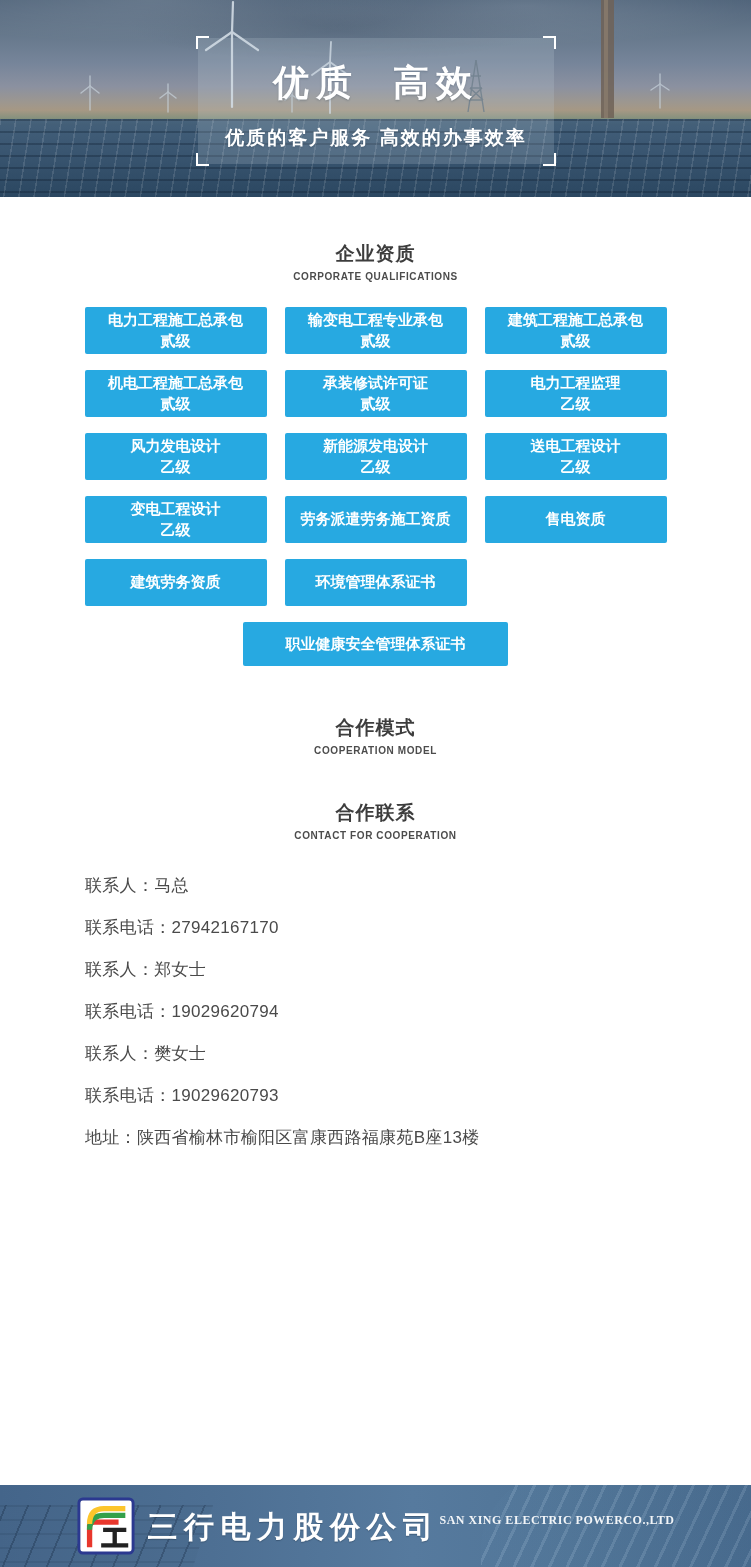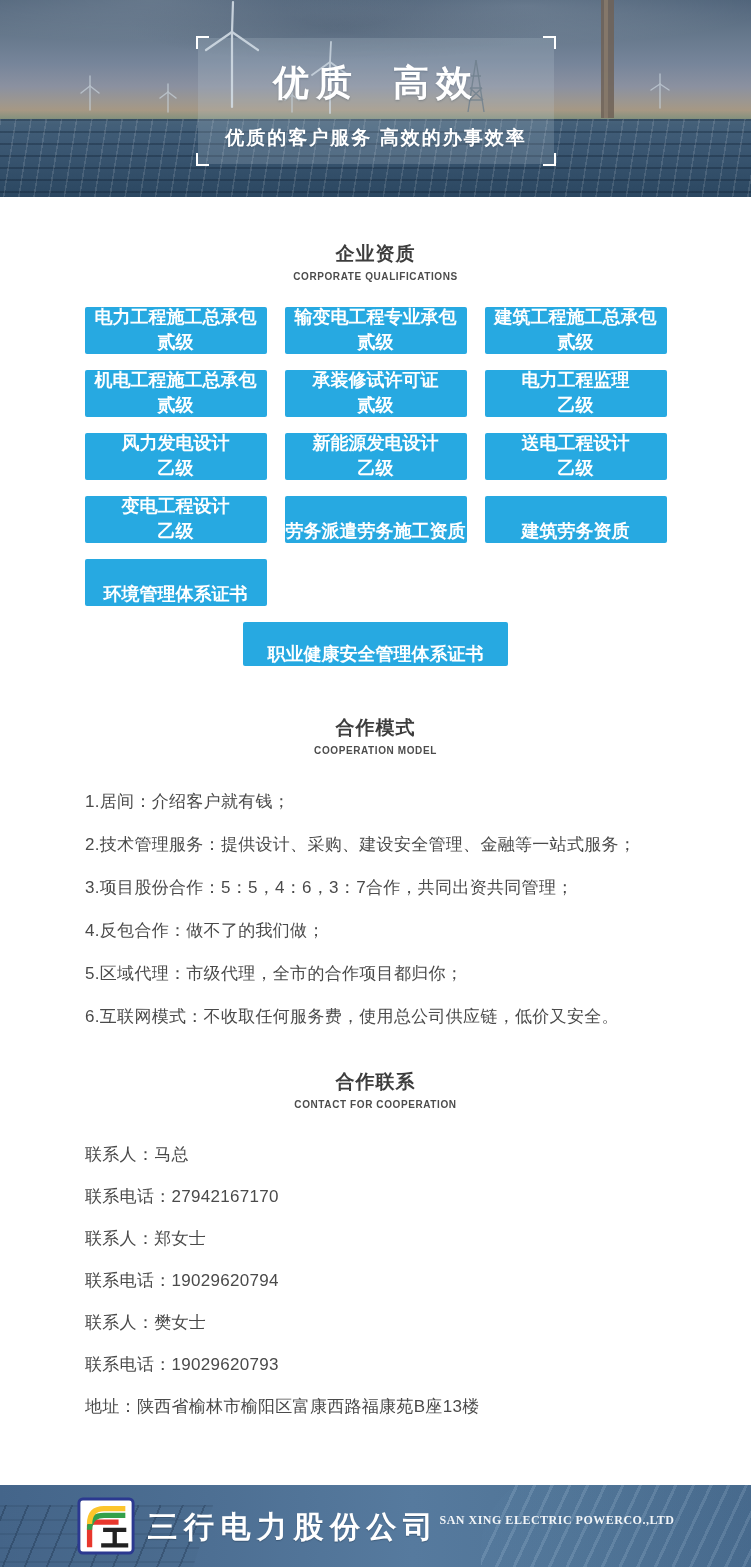--- a/index.html
+++ b/index.html
@@ -33,22 +33,22 @@
 
   
   .sec-head { text-align:center; }
   .sec-title { font-size:19px; font-weight:700; color:#3d3d3d; letter-spacing:1px;margin-top:44px; }
   .sec-sub { margin-top:4px; font-size:10px; font-weight:700; color:#4c4c4c; letter-spacing:.6px; }
 
   
   .qual-wrap { width:582px; margin:25px auto 0 auto; }
   .qual-grid { display:grid; grid-template-columns:repeat(3,1fr); column-gap:18px; row-gap:16px; }
   .qual-btn { height:47px; background:#27a9e1; border-radius:2px; color:#fff;
-    display:flex; flex-direction:column; align-items:center; justify-content:flex-end;
-    font-size:18px; font-weight:700; line-height:1.35; text-align:center; }
+    display:flex; flex-direction:column; align-items:center; justify-content:center;
+    font-size:15px; font-weight:700; line-height:1.35; text-align:center; }
   .qual-wide { width:265px; height:44px; margin:16px auto 0 auto; }
 
   .qualifications { margin-top:35px; }
   .cooperation { margin-top:49px; }
   .contact { margin-top:42px; }
 
   
   .coop-list { list-style:none; margin:37px 58px 0 85px; }
   .coop-list li { font-size:17px; color:#4a4a4a; margin-bottom:26px; line-height:1; letter-spacing:.3px; }
 
@@ -180,47 +180,43 @@
           </div>
           <div class="qual-btn">
             <span>变电工程设计</span>
             <span>乙级</span>
           </div>
           <div class="qual-btn">
             <span>劳务派遣劳务施工资质</span>
             <span></span>
           </div>
           <div class="qual-btn">
+            <span>售电资质</span>
+            <span></span>
+          </div>
+          <div class="qual-btn">
             <span>建筑劳务资质</span>
             <span></span>
           </div>
           <div class="qual-btn">
             <span>环境管理体系证书</span>
             <span></span>
           </div>
       </div>
       <div class="qual-btn qual-wide">
         <span>职业健康安全管理体系证书</span>
       </div>
     </div>
   </section>
 
   <section class="cooperation">
     <div class="sec-head">
       <h2 class="sec-title">合作模式</h2>
       <div class="sec-sub">COOPERATION MODEL</div>
     </div>
-    <ul class="coop-list">
-      <li>1.居间：介绍客户就有钱；</li>
-        <li>2.技术管理服务：提供设计、采购、建设安全管理、金融等一站式服务；</li>
-        <li>3.项目股份合作：5：5，4：6，3：7合作，共同出资共同管理；</li>
-        <li>4.反包合作：做不了的我们做；</li>
-        <li>5.区域代理：市级代理，全市的合作项目都归你；</li>
-        <li>6.互联网模式：不收取任何服务费，使用总公司供应链，低价又安全。</li>
-    </ul>
   </section>
 
   <section class="contact">
     <div class="sec-head">
       <h2 class="sec-title">合作联系</h2>
       <div class="sec-sub">CONTACT FOR COOPERATION</div>
     </div>
     <div class="contact-lines">
       <p>联系人：马总</p>
         <p>联系电话：27942167170</p>

